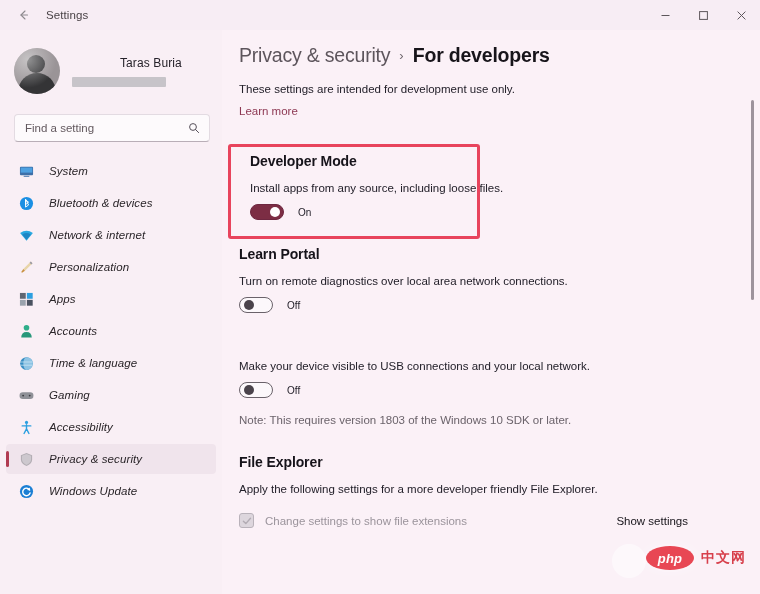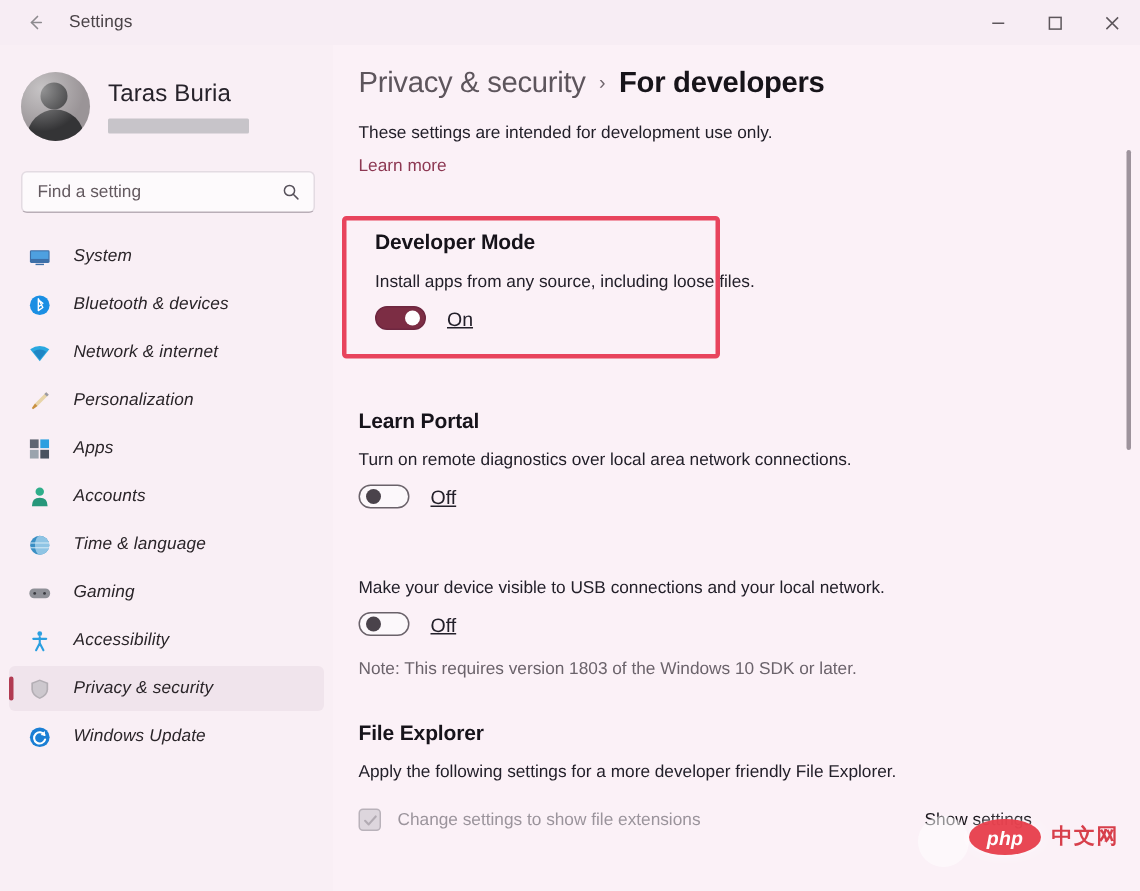--- a/index.html
+++ b/index.html
@@ -95,23 +95,24 @@
     border-radius: 19px 19px 0 0;
     background: #343436;
     left: 4px; top: 25px;
   }
   .avatar .ph-shine {
     position:absolute; width:46px; height:46px; left:0; top:0;
     background: radial-gradient(circle at 30% 25%, rgba(235,235,235,.55), rgba(120,120,120,0) 60%);
   }
   .profile-text { margin-left: 12px; }
   .profile-name {
-    font-size: 16px;
+    font-size: 12px;
     color: #26222a;
     letter-spacing: .1px;
+    margin-left: 48px;
   }
   .profile-email-redact {
     margin-top: 7px;
     width: 94px; height: 10px;
     background: #c7c4c9;
     border-radius: 1px;
   }
 
   .search-wrap { padding: 14px 12px 0 14px; }
   .search-box {
@@ -252,24 +253,23 @@
   .toggle.off { background: #fcf8fb; border: 1px solid #6a626a; }
   .toggle .knob {
     position: absolute;
     width: 10px; height: 10px;
     border-radius: 50%;
     top: 2px;
   }
   .toggle.on .knob { background: #ffffff; right: 3px; }
   .toggle.off .knob { background: #4a434b; left: 4px; }
   .toggle-label {
-    font-size: 13px;
+    font-size: 10px;
     color: #23202a;
     margin-left: 14px;
-    text-decoration: underline;
   }
 
   .note-text {
     font-size: 11.5px;
     color: #6b636b;
     margin-top: 16px;
   }
 
   
   .highlight-box {
@@ -277,21 +277,21 @@
     left: 228px;
     top: 144px;
     width: 252px;
     height: 95px;
     border: 3px solid #e8445d;
     border-radius: 3px;
     pointer-events: none;
     z-index: 5;
   }
 
-  .dev-section { margin-top: 20px; margin-bottom: 52px; padding-left: 11px; }
+  .dev-section { margin-top: 20px; margin-bottom: 26px; padding-left: 11px; }
 
   .gap-lg { height: 34px; }
   .gap-md { height: 28px; }
 
   
   .fe-row {
     display: flex;
     align-items: center;
     margin-top: 18px;
   }

